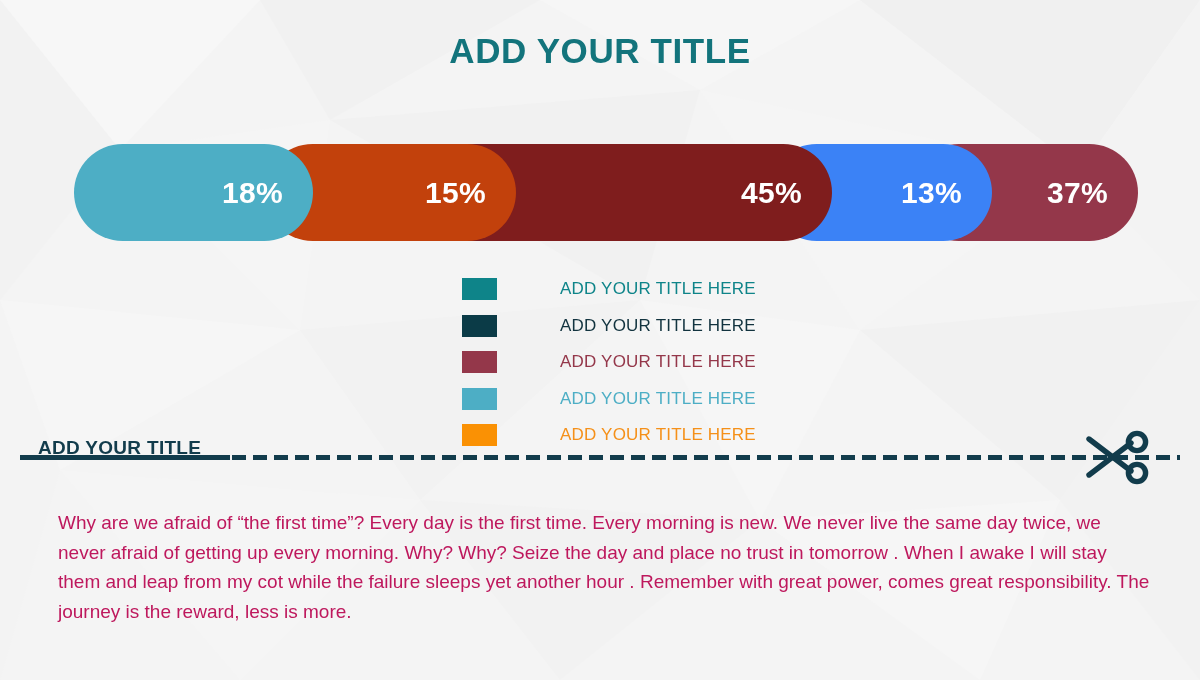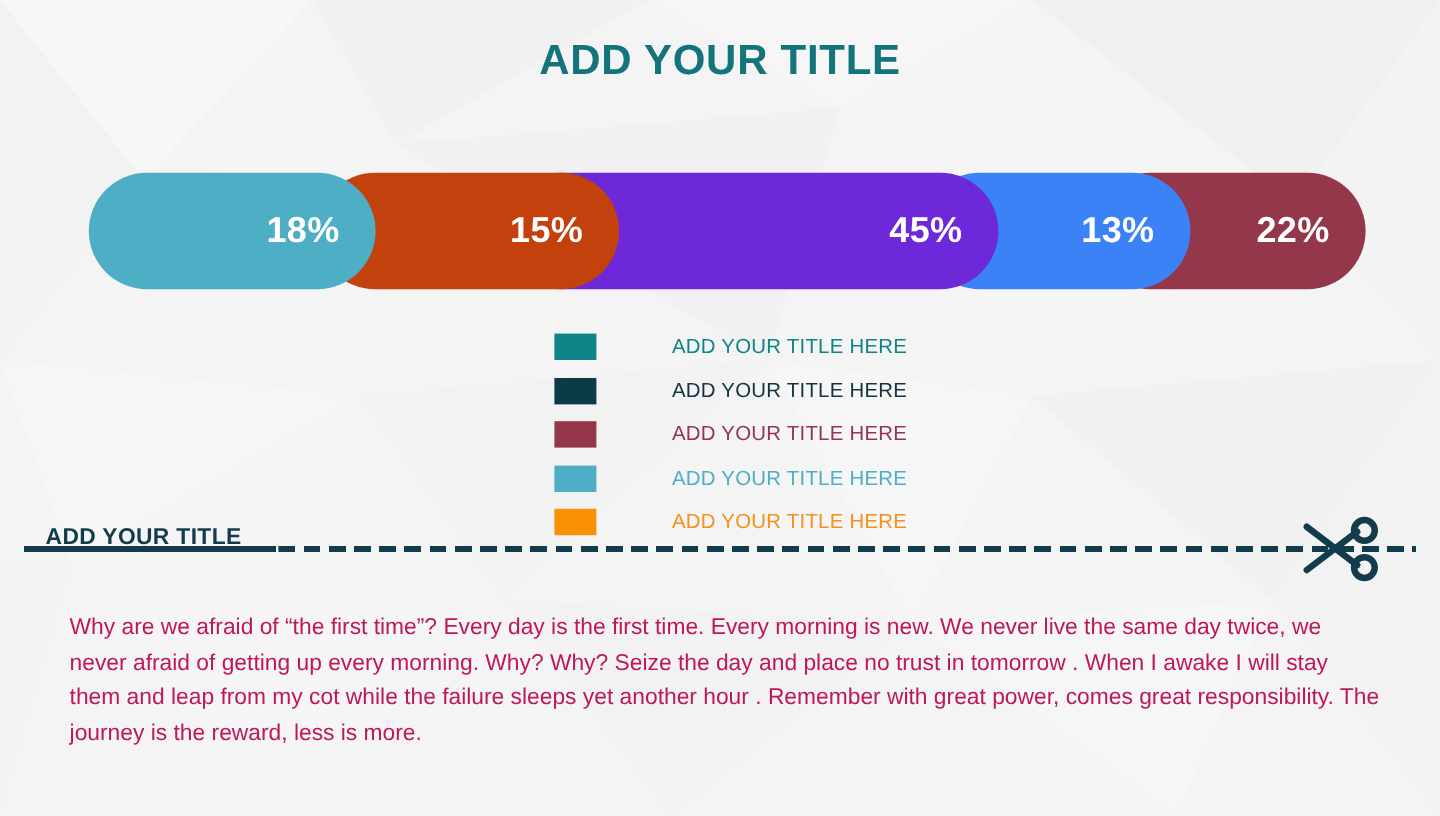--- a/index.html
+++ b/index.html
@@ -183,28 +183,28 @@
 
   <div id="page-title">ADD YOUR TITLE</div>
 
   <div id="bar-chart">
       <div class="bar-segment" style="left: 0px; width: 239px; background: rgb(77, 174, 197); z-index: 5;">
         <span class="bar-value">18%</span>
       </div>
       <div class="bar-segment" style="left: 190px; width: 252px; background: #c2410c; z-index: 4;">
         <span class="bar-value">15%</span>
       </div>
-      <div class="bar-segment" style="left: 345px; width: 413px; background: #6d28d9; z-index: 3;">
+      <div class="bar-segment" style="left: 345px; width: 413px; background: #7f1d1d; z-index: 3;">
         <span class="bar-value">45%</span>
       </div>
       <div class="bar-segment" style="left: 694px; width: 224px; background: #3b82f6; z-index: 2;">
         <span class="bar-value">13%</span>
       </div>
       <div class="bar-segment" style="left: 836px; width: 228px; background: rgb(148, 55, 74); z-index: 1;">
-        <span class="bar-value">22%</span>
+        <span class="bar-value">37%</span>
       </div>
     </div>
 
   <div id="legend">
       <div class="legend-row">
         <span class="legend-swatch" style="background: rgb(14, 132, 137);"></span>
         <span class="legend-label" style="color: rgb(14, 132, 137);">ADD YOUR TITLE HERE</span>
       </div>
       <div class="legend-row">
         <span class="legend-swatch" style="background: rgb(11, 59, 71);"></span>

